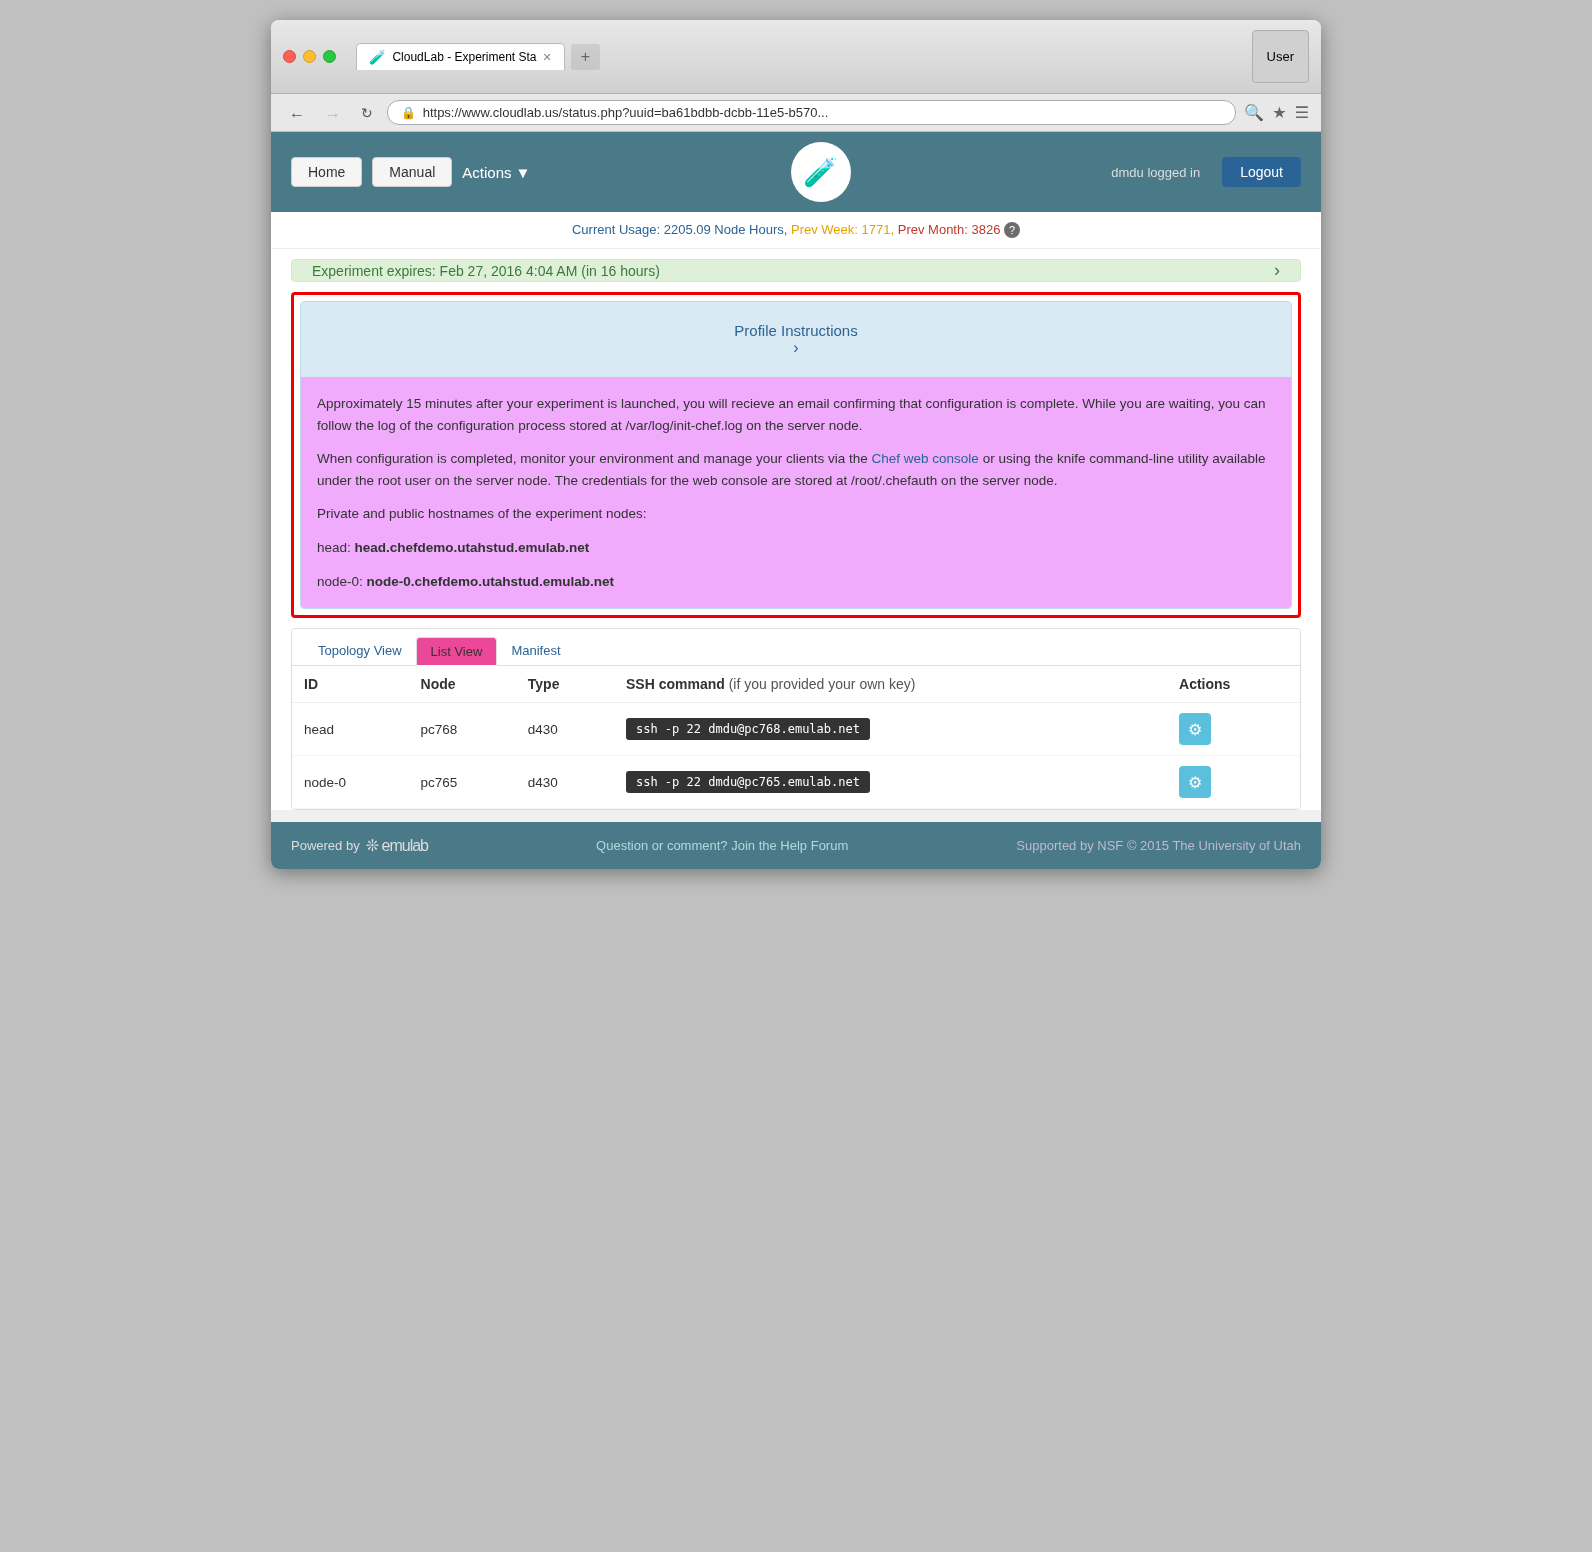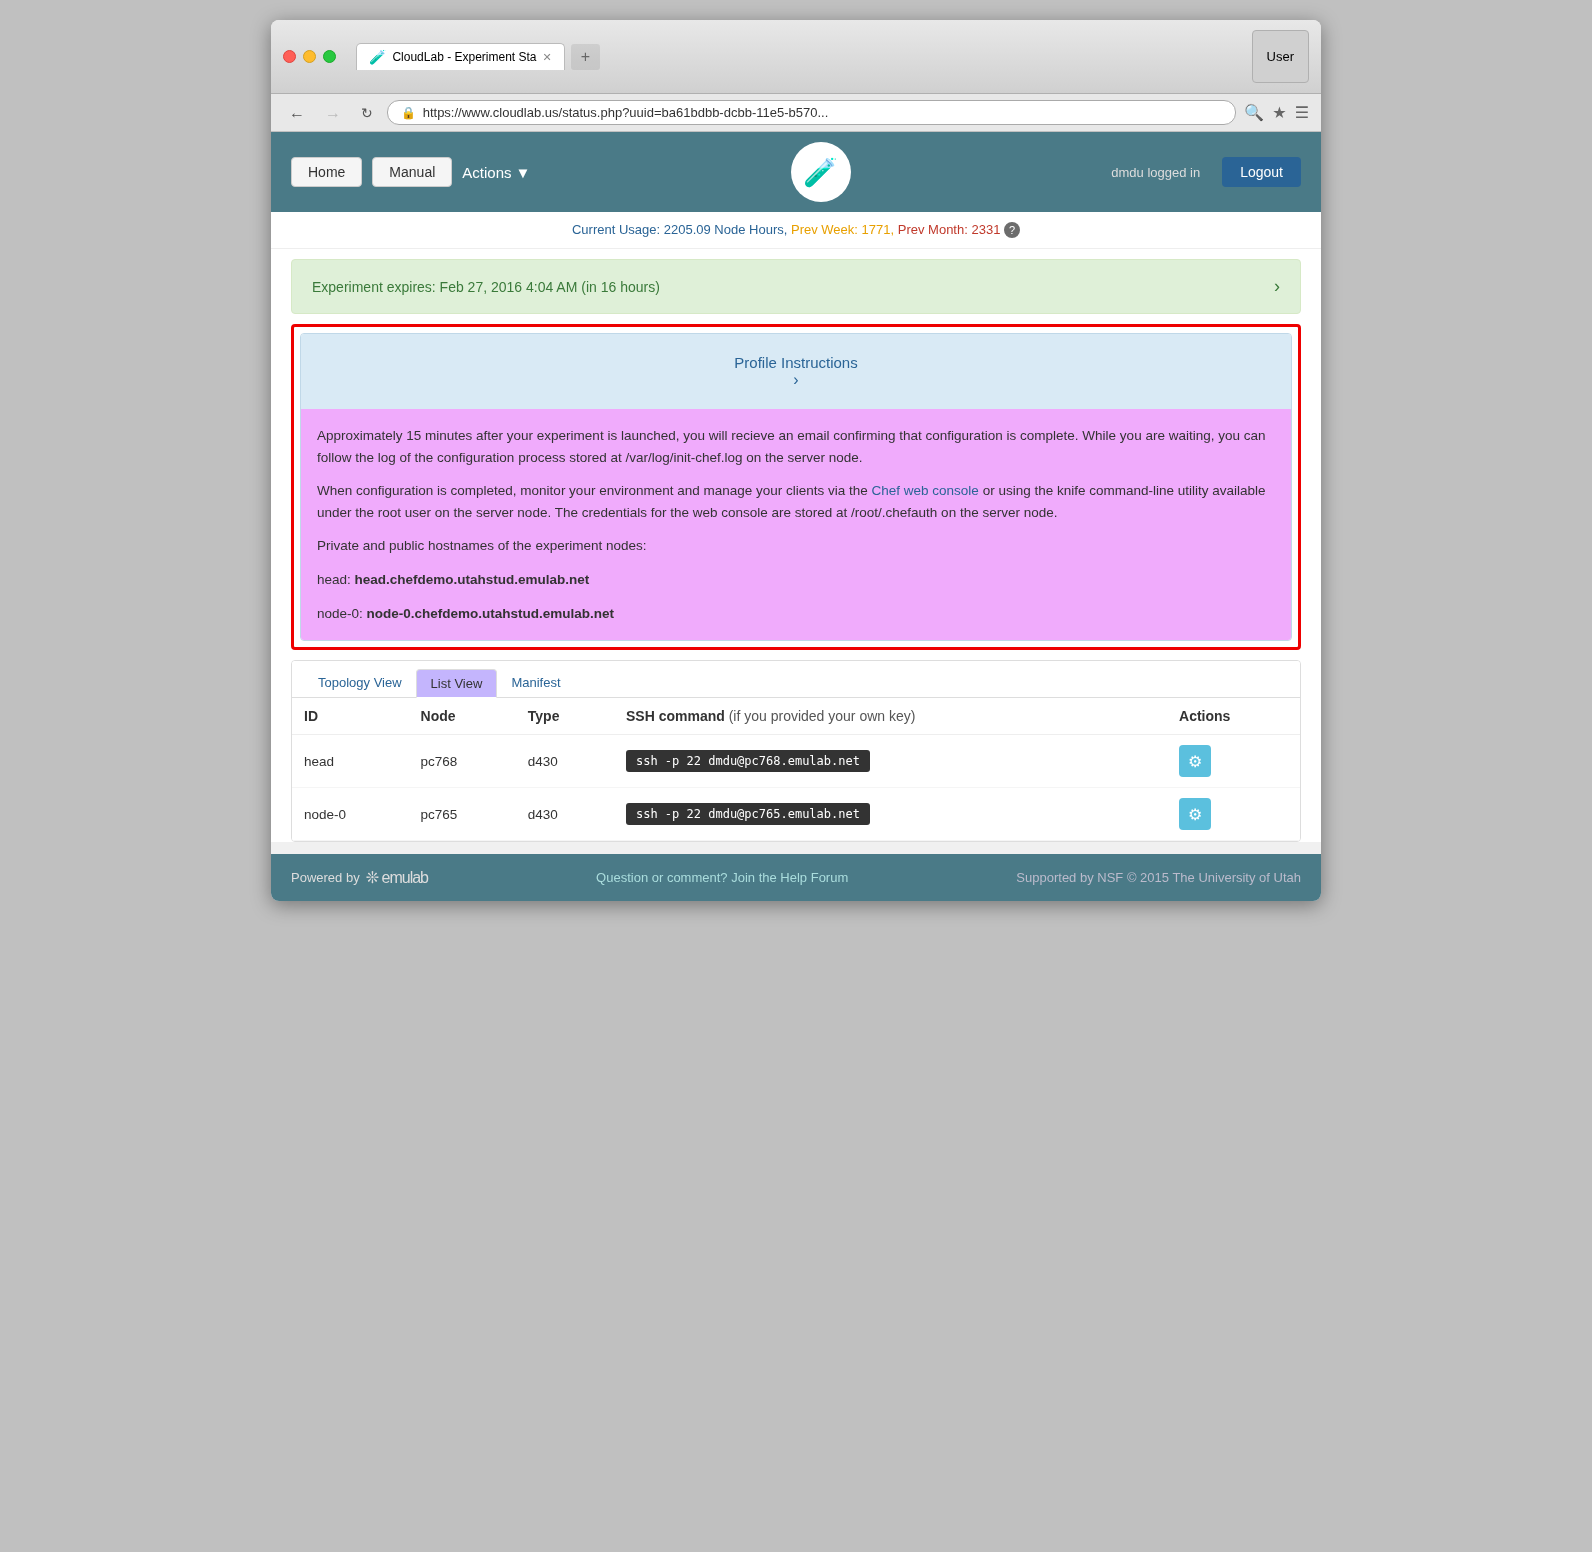--- a/index.html
+++ b/index.html
@@ -212,21 +212,21 @@
       text-align: center;
       line-height: 16px;
       cursor: pointer;
     }
 
     
     .expiry-banner {
       background: #dff0d8;
       border: 1px solid #d6e9c6;
       margin: 10px 20px;
-      padding: 16px 20px;
+      padding: 0 20px;
       border-radius: 4px;
       display: flex;
       justify-content: space-between;
       align-items: center;
       color: #3a7a3a;
       font-size: 14px;
     }
     .expiry-arrow { color: #3a7a3a; font-size: 18px; }
 
     
@@ -286,21 +286,21 @@
       font-size: 13px;
       cursor: pointer;
       border: 1px solid transparent;
       border-radius: 4px 4px 0 0;
       margin-bottom: -1px;
     }
     .tab-item.active-blue { color: #2a6496; border: none; background: none; }
     .tab-item.active-border {
       border: 1px solid #ddd;
       border-bottom: 1px solid white;
-      background: #c4b5fd;
+      background: #ec4899;
       color: #333;
     }
     .tab-item.manifest-tab { color: #2a6496; border: none; background: none; }
 
     
     .node-table {
       width: 100%;
       border-collapse: collapse;
       background: white;
       padding: 0 16px;
@@ -414,21 +414,21 @@
     <div class="usage-bar">
       <span class="usage-current">
         <span>Current Usage:</span> <span>2205.09 Node Hours,</span>
       </span>
       <span> </span>
       <span class="usage-week">
         <span>Prev Week:</span> <span>1771,</span>
       </span>
       <span> </span>
       <span class="usage-month">
-        <span>Prev Month:</span> <span>2331</span>
+        <span>Prev Month:</span> <span>3826</span>
       </span>
       <span class="help-icon">?</span>
     </div>
 
     <div class="expiry-banner">
       <span>Experiment expires: Feb 27, 2016 4:04 AM (in 16 hours)</span>
       <span class="expiry-arrow">›</span>
     </div>
 
     <div class="profile-section">

